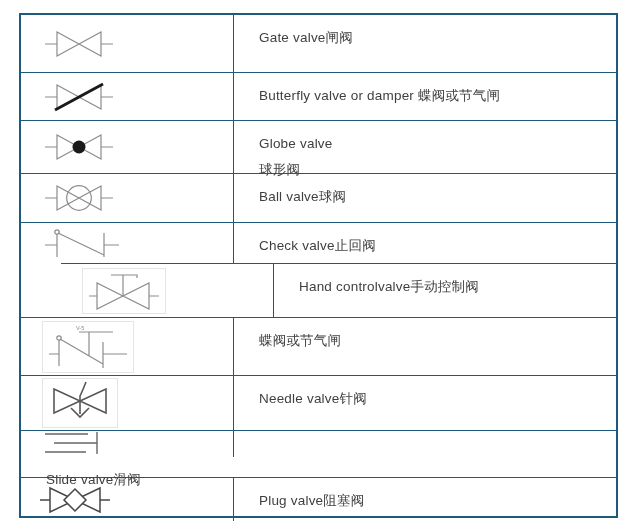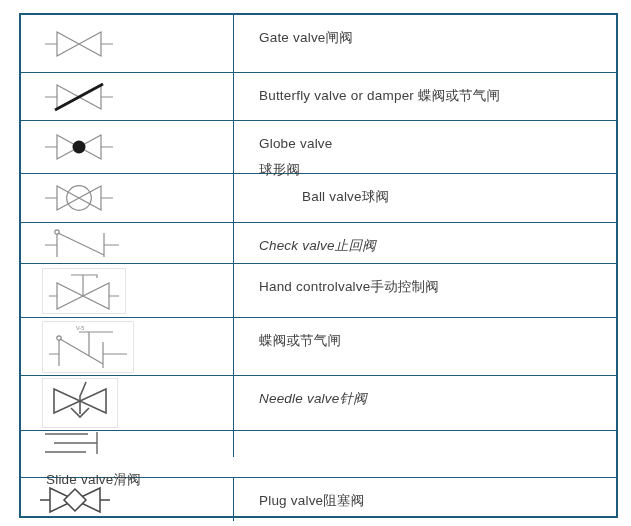--- a/index.html
+++ b/index.html
@@ -22,25 +22,25 @@
     width: 599px; height: 505px;
     border: 2px solid var(--border-c);
     box-sizing: border-box;
     background: var(--bg);
   }
   .row { display: flex; box-sizing: border-box; }
   .row + .row { border-top: 1px solid var(--border-c); }
   .row:nth-child(1)  { height: 57px; }
   .row:nth-child(2)  { height: 48px; }
   .row:nth-child(3)  { height: 53px; }
-  .row:nth-child(4)  { height: 49px; gap: 43px; }
-  .row:nth-child(5)  { height: 41px; font-style: italic; }
-  .row:nth-child(6)  { height: 54px; }
+  .row:nth-child(4)  { height: 49px; }
+  .row:nth-child(5)  { height: 41px; }
+  .row:nth-child(6)  { height: 54px; margin-left: 40px; }
   .row:nth-child(7)  { height: 58px; }
-  .row:nth-child(8)  { height: 55px; font-style: italic; }
+  .row:nth-child(8)  { height: 55px; }
   .row:nth-child(9)  { height: 47px; flex-direction: column; }
   .row:nth-child(10) { height: 44px; }
   .sym-cell {
     width: 213px; flex: none;
     border-right: 1px solid var(--border-c);
     box-sizing: border-box;
     display: flex; align-items: center;
   }
   .sym { margin-left: 24px; display: block; }
   .sym-box {

